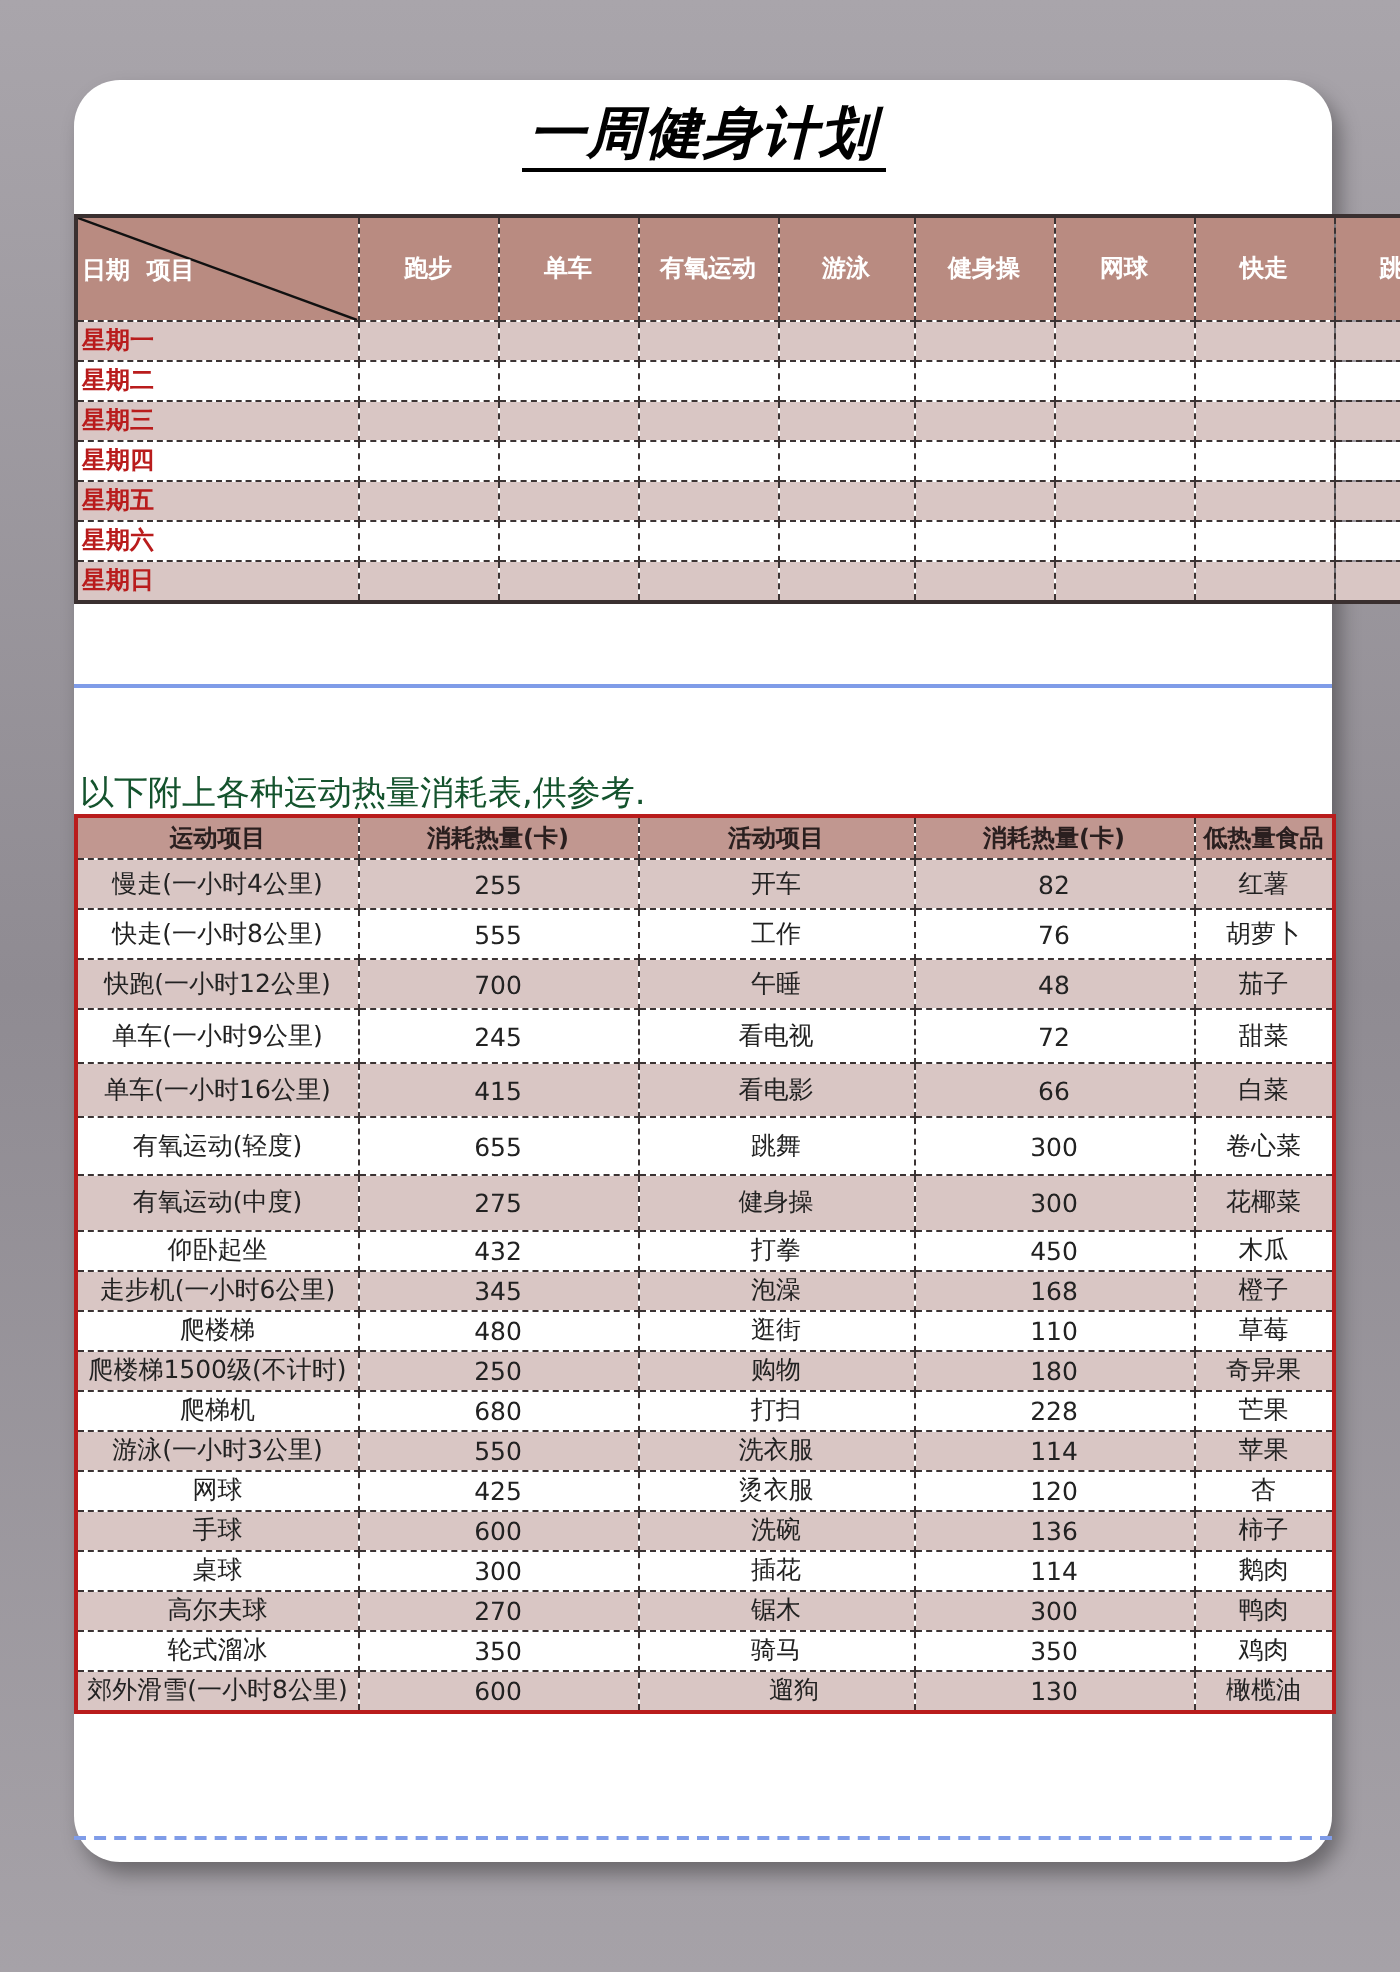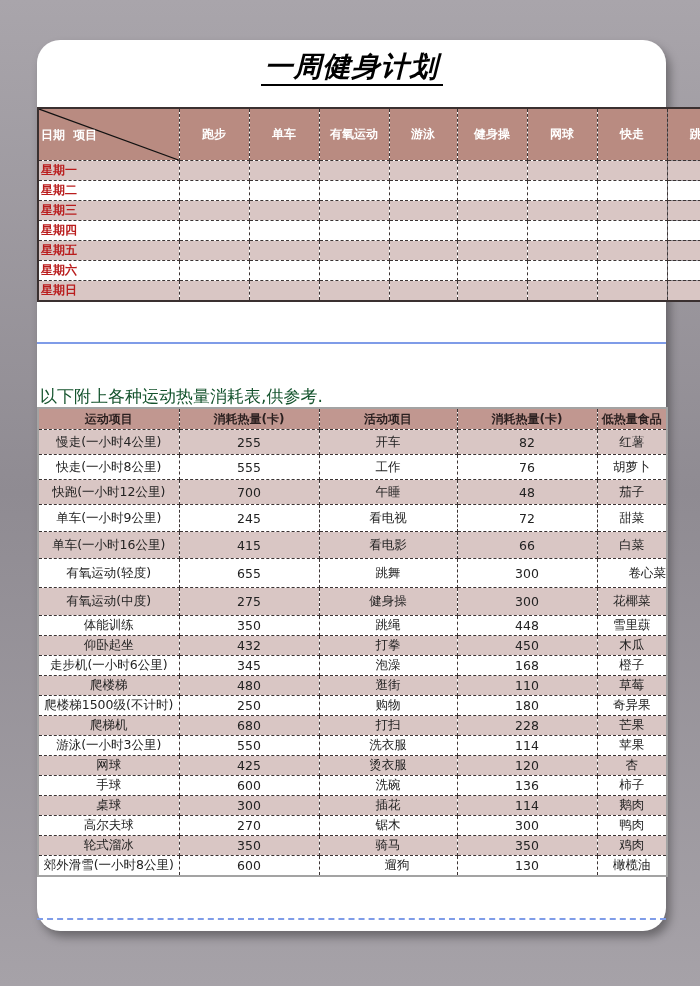--- a/index.html
+++ b/index.html
@@ -45,21 +45,21 @@
   .note-line{
     position:absolute;left:0;top:302px;width:629px;height:0;
     border-top:2px solid #7f9ce8;
   }
   .note{
     position:absolute;left:3px;top:304px;font-size:17px;color:#14532d;margin-top:41px;
   }
   
   .cal{
     position:absolute;left:0;top:367px;width:629px;
-    border:2px solid #a3a3a3;
+    border:2px solid #b91c1c;
   }
   .cal th,.cal td{
     border:1px dashed #3b3333;padding:0;text-align:center;
     font-size:12.5px;color:#222;overflow:hidden;white-space:nowrap;
   }
   .cal thead th{
     height:20px;background:#c19790;color:#2a1f1f;font-weight:bold;font-size:12px;
   }
   .cal tbody tr:nth-child(odd) td{background:#d9c6c4;}
   .cal tbody tr:nth-child(even) td{background:#ffffff;}
@@ -239,37 +239,30 @@
           <td style="height: 26px;">415</td>
           <td style="height: 26px;">看电影</td>
           <td style="height: 26px;">66</td>
           <td style="height: 26px;">白菜</td>
         </tr>
         <tr>
           <td style="height: 28px;">有氧运动(轻度)</td>
           <td style="height: 28px;">655</td>
           <td style="height: 28px;">跳舞</td>
           <td style="height: 28px;">300</td>
-          <td style="height: 28px; text-align: right;">卷心菜</td>
+          <td style="height: 28px;">卷心菜</td>
         </tr>
         <tr>
           <td style="height: 27px;">有氧运动(中度)</td>
           <td style="height: 27px;">275</td>
           <td style="height: 27px;">健身操</td>
           <td style="height: 27px;">300</td>
           <td style="height: 27px;">花椰菜</td>
         </tr>
         <tr>
-          <td style="height: 19px;">体能训练</td>
-          <td style="height: 19px;">350</td>
-          <td style="height: 19px;">跳绳</td>
-          <td style="height: 19px;">448</td>
-          <td style="height: 19px;">雪里蕻</td>
-        </tr>
-        <tr>
           <td style="height: 19px;">仰卧起坐</td>
           <td style="height: 19px;">432</td>
           <td style="height: 19px;">打拳</td>
           <td style="height: 19px;">450</td>
           <td style="height: 19px;">木瓜</td>
         </tr>
         <tr>
           <td style="height: 19px;">走步机(一小时6公里)</td>
           <td style="height: 19px;">345</td>
           <td style="height: 19px;">泡澡</td>

